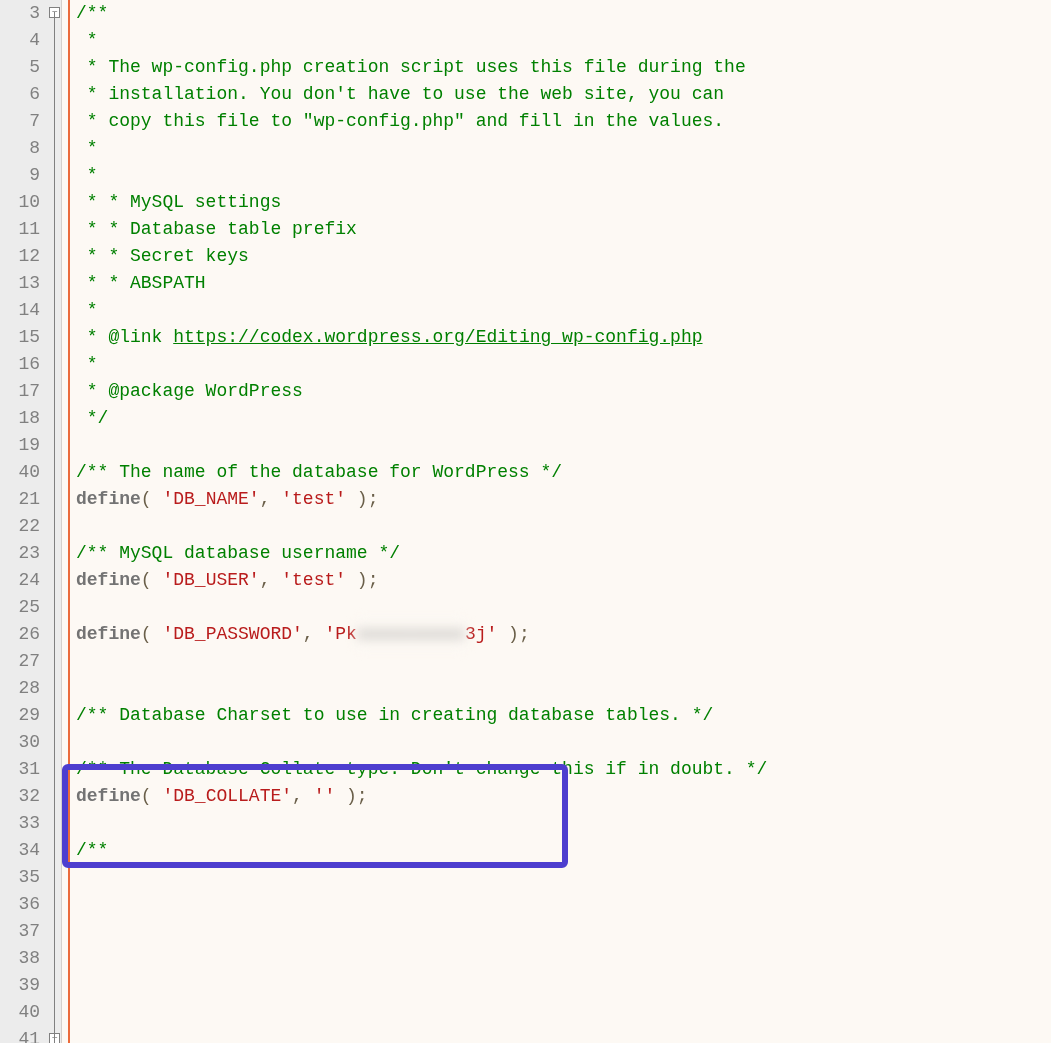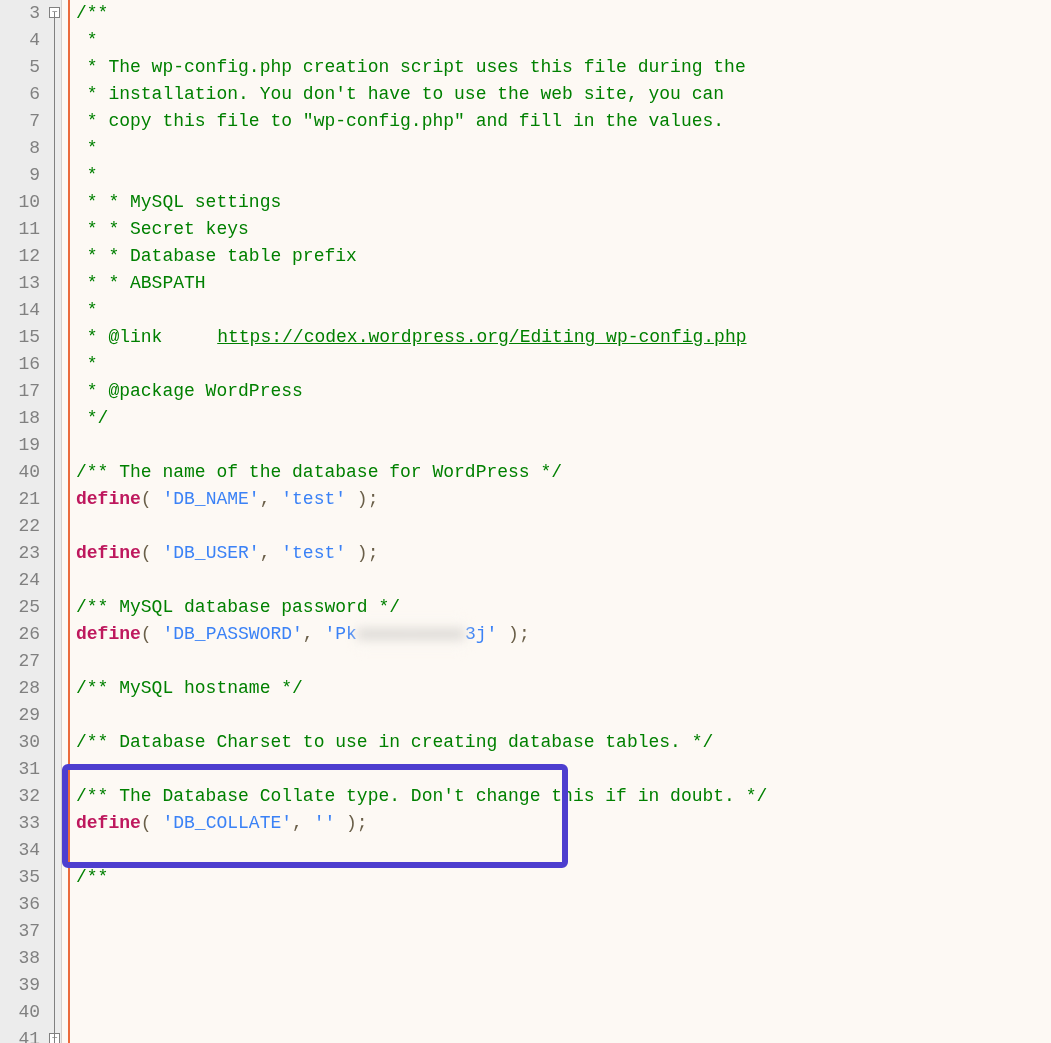--- a/index.html
+++ b/index.html
@@ -65,24 +65,24 @@
     background:#e7521a;
     opacity:.85;
   }
   .row{
     height:27px;
     white-space:pre;
     position:relative;
     padding-left:8px;
   }
   .c-comment{color:#008000;}
-  .c-kw{color:#be185d;font-weight:bold;}
-  .c-str{color:#3b82f6;}
+  .c-kw{color:#737373;font-weight:bold;}
+  .c-str{color:#b91c1c;}
   .c-punc{color:#6a5f49;}
-  .c-link{text-decoration:underline;margin-left:44px;}
+  .c-link{text-decoration:underline;}
   .blur{
     display:inline-block;
     filter:blur(6px);
     background:#fdf9f4;
     color:#808080;
   }
   .highlight-box{
     position:absolute;
     border:6px solid #4d3ecf;
     border-radius:6px;
@@ -146,38 +146,37 @@
   <div class="code" id="code">
     <div class="margin-line"></div>
   <div class="row"><span class="c-comment">/**</span></div>
       <div class="row"><span class="c-comment"> *</span></div>
       <div class="row"><span class="c-comment"> * The wp-config.php creation script uses this file during the</span></div>
       <div class="row"><span class="c-comment"> * installation. You don't have to use the web site, you can</span></div>
       <div class="row"><span class="c-comment"> * copy this file to "wp-config.php" and fill in the values.</span></div>
       <div class="row"><span class="c-comment"> *</span></div>
       <div class="row"><span class="c-comment"> *</span></div>
       <div class="row"><span class="c-comment"> * * MySQL settings</span></div>
+      <div class="row"><span class="c-comment"> * * Database table prefix</span></div>
       <div class="row"><span class="c-comment"> * * Secret keys</span></div>
-      <div class="row"><span class="c-comment"> * * Database table prefix</span></div>
       <div class="row"><span class="c-comment"> * * ABSPATH</span></div>
       <div class="row"><span class="c-comment"> *</span></div>
       <div class="row"><span class="c-comment"> * @link </span><span class="c-comment c-link">https://codex.wordpress.org/Editing_wp-config.php</span></div>
       <div class="row"><span class="c-comment"> *</span></div>
       <div class="row"><span class="c-comment"> * @package WordPress</span></div>
       <div class="row"><span class="c-comment"> */</span></div>
       <div class="row"><span></span></div>
       <div class="row"><span class="c-comment">/** The name of the database for WordPress */</span></div>
       <div class="row"><span class="c-kw">define</span><span class="c-punc">( </span><span class="c-str">'DB_NAME'</span><span class="c-punc">, </span><span class="c-str">'test'</span><span class="c-punc"> );</span></div>
       <div class="row"><span></span></div>
+      <div class="row"><span class="c-comment">/** MySQL database username */</span></div>
       <div class="row"><span class="c-kw">define</span><span class="c-punc">( </span><span class="c-str">'DB_USER'</span><span class="c-punc">, </span><span class="c-str">'test'</span><span class="c-punc"> );</span></div>
       <div class="row"><span></span></div>
-      <div class="row"><span class="c-comment">/** MySQL database password */</span></div>
       <div class="row"><span class="c-kw">define</span><span class="c-punc">( </span><span class="c-str">'DB_PASSWORD'</span><span class="c-punc">, </span><span class="c-str">'Pk</span><span class="blur">xxxxxxxxxx</span><span class="c-str">3j'</span><span class="c-punc"> );</span></div>
       <div class="row"><span></span></div>
-      <div class="row"><span class="c-comment">/** MySQL hostname */</span></div>
       <div class="row"><span></span></div>
       <div class="row"><span class="c-comment">/** Database Charset to use in creating database tables. */</span></div>
       <div class="row"><span></span></div>
       <div class="row"><span class="c-comment">/** The Database Collate type. Don't change this if in doubt. */</span></div>
       <div class="row"><span class="c-kw">define</span><span class="c-punc">( </span><span class="c-str">'DB_COLLATE'</span><span class="c-punc">, </span><span class="c-str">''</span><span class="c-punc"> );</span></div>
       <div class="row"><span></span></div>
       <div class="row"><span class="c-comment">/**</span></div>
     </div>
 
   <div class="highlight-box" id="hl" style="top: 764px; left: 62px; width: 494px; height: 92px;"></div>

